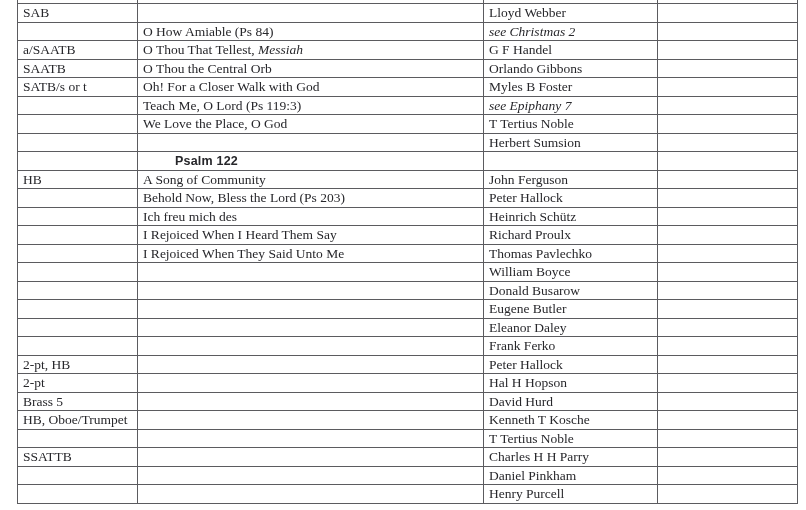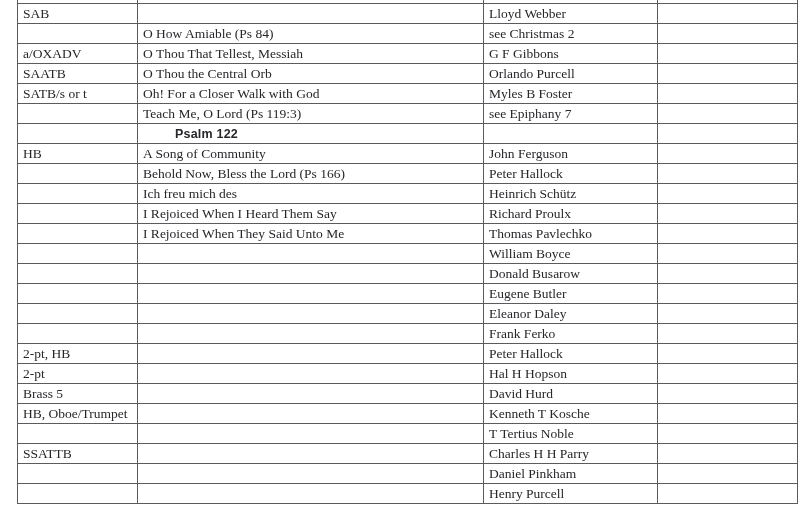--- a/index.html
+++ b/index.html
@@ -31,21 +31,21 @@
     border:1px solid var(--border);
     padding:0 4px 0 5px;
     font-size:13.5px;
     line-height:1;
     vertical-align:middle;
     white-space:nowrap;
     overflow:hidden;
   }
   td.col-code{padding-left:10px;}
   .seg-regular{font-style:normal;}
-  .seg-italic{}
+  .seg-italic{font-style:italic;}
   .seg-section{
     font-family:"Liberation Sans", sans-serif;
     font-weight:bold;
     font-size:12.5px;
     letter-spacing:0.2px;
     margin-left:32px;
   }
 </style>
 </head>
 <body>
@@ -74,58 +74,70 @@
           <td class="col-composer"><span class="seg-regular">Lloyd Webber</span></td>
           <td class="col-code"></td>
         </tr>
         <tr>
           <td class="col-voicing"></td>
           <td class="col-title"><span class="seg-regular">O How Amiable (Ps 84)</span></td>
           <td class="col-composer"><span class="seg-italic">see Christmas 2</span></td>
           <td class="col-code"></td>
         </tr>
         <tr>
-          <td class="col-voicing"><span class="seg-regular">a/OXADV</span></td>
+          <td class="col-voicing"><span class="seg-regular">a/SAATB</span></td>
           <td class="col-title"><span class="seg-regular">O Thou That Tellest, </span><span class="seg-italic">Messiah</span></td>
-          <td class="col-composer"><span class="seg-regular">G F Gibbons</span></td>
+          <td class="col-composer"><span class="seg-regular">G F Handel</span></td>
           <td class="col-code"></td>
         </tr>
         <tr>
           <td class="col-voicing"><span class="seg-regular">SAATB</span></td>
           <td class="col-title"><span class="seg-regular">O Thou the Central Orb</span></td>
-          <td class="col-composer"><span class="seg-regular">Orlando Purcell</span></td>
+          <td class="col-composer"><span class="seg-regular">Orlando Gibbons</span></td>
           <td class="col-code"></td>
         </tr>
         <tr>
           <td class="col-voicing"><span class="seg-regular">SATB/s or t</span></td>
           <td class="col-title"><span class="seg-regular">Oh! For a Closer Walk with God</span></td>
           <td class="col-composer"><span class="seg-regular">Myles B Foster</span></td>
           <td class="col-code"></td>
         </tr>
         <tr>
           <td class="col-voicing"></td>
           <td class="col-title"><span class="seg-regular">Teach Me, O Lord (Ps 119:3)</span></td>
           <td class="col-composer"><span class="seg-italic">see Epiphany 7</span></td>
           <td class="col-code"></td>
         </tr>
         <tr>
           <td class="col-voicing"></td>
+          <td class="col-title"><span class="seg-regular">We Love the Place, O God</span></td>
+          <td class="col-composer"><span class="seg-regular">T Tertius Noble</span></td>
+          <td class="col-code"></td>
+        </tr>
+        <tr>
+          <td class="col-voicing"></td>
+          <td class="col-title"></td>
+          <td class="col-composer"><span class="seg-regular">Herbert Sumsion</span></td>
+          <td class="col-code"></td>
+        </tr>
+        <tr>
+          <td class="col-voicing"></td>
           <td class="col-title"><span class="seg-section">Psalm 122</span></td>
           <td class="col-composer"></td>
           <td class="col-code"></td>
         </tr>
         <tr>
           <td class="col-voicing"><span class="seg-regular">HB</span></td>
           <td class="col-title"><span class="seg-regular">A Song of Community</span></td>
           <td class="col-composer"><span class="seg-regular">John Ferguson</span></td>
           <td class="col-code"></td>
         </tr>
         <tr>
           <td class="col-voicing"></td>
-          <td class="col-title"><span class="seg-regular">Behold Now, Bless the Lord (Ps 166)</span></td>
+          <td class="col-title"><span class="seg-regular">Behold Now, Bless the Lord (Ps 203)</span></td>
           <td class="col-composer"><span class="seg-regular">Peter Hallock</span></td>
           <td class="col-code"></td>
         </tr>
         <tr>
           <td class="col-voicing"></td>
           <td class="col-title"><span class="seg-regular">Ich freu mich des</span></td>
           <td class="col-composer"><span class="seg-regular">Heinrich Schütz</span></td>
           <td class="col-code"></td>
         </tr>
         <tr>

